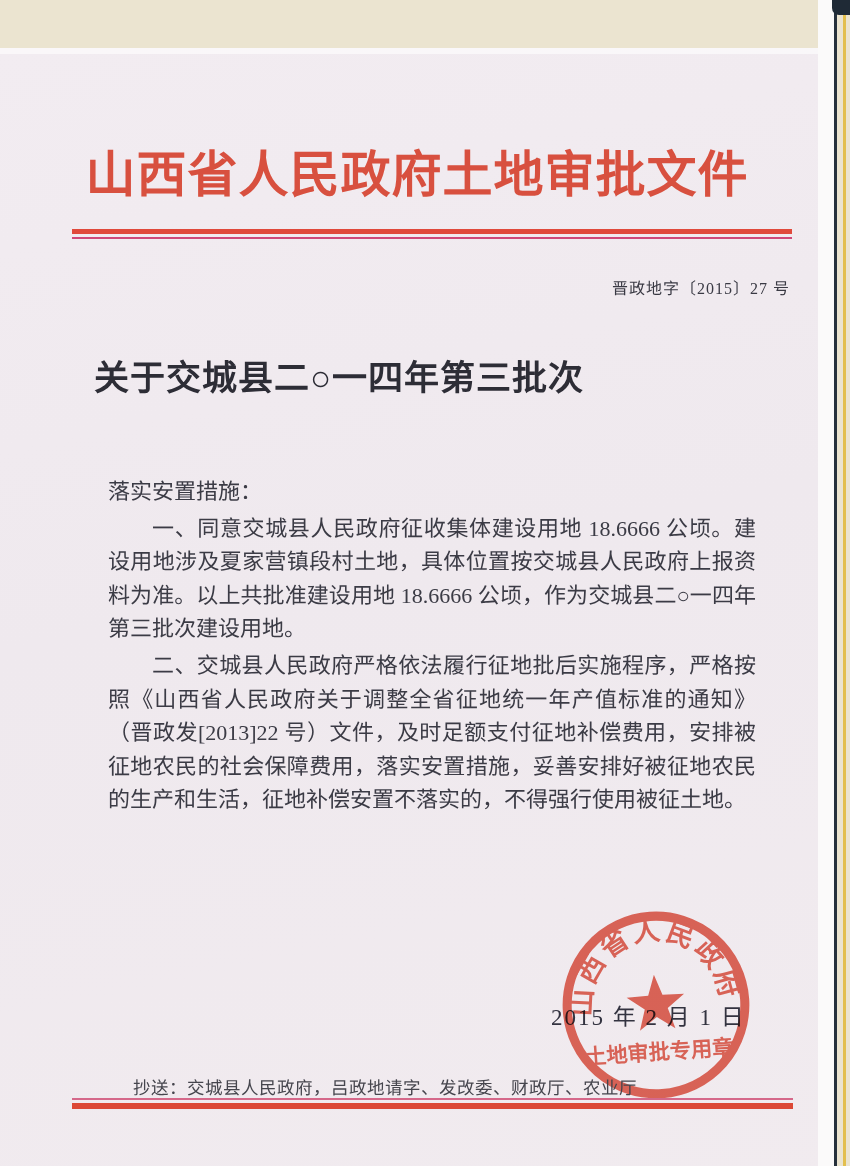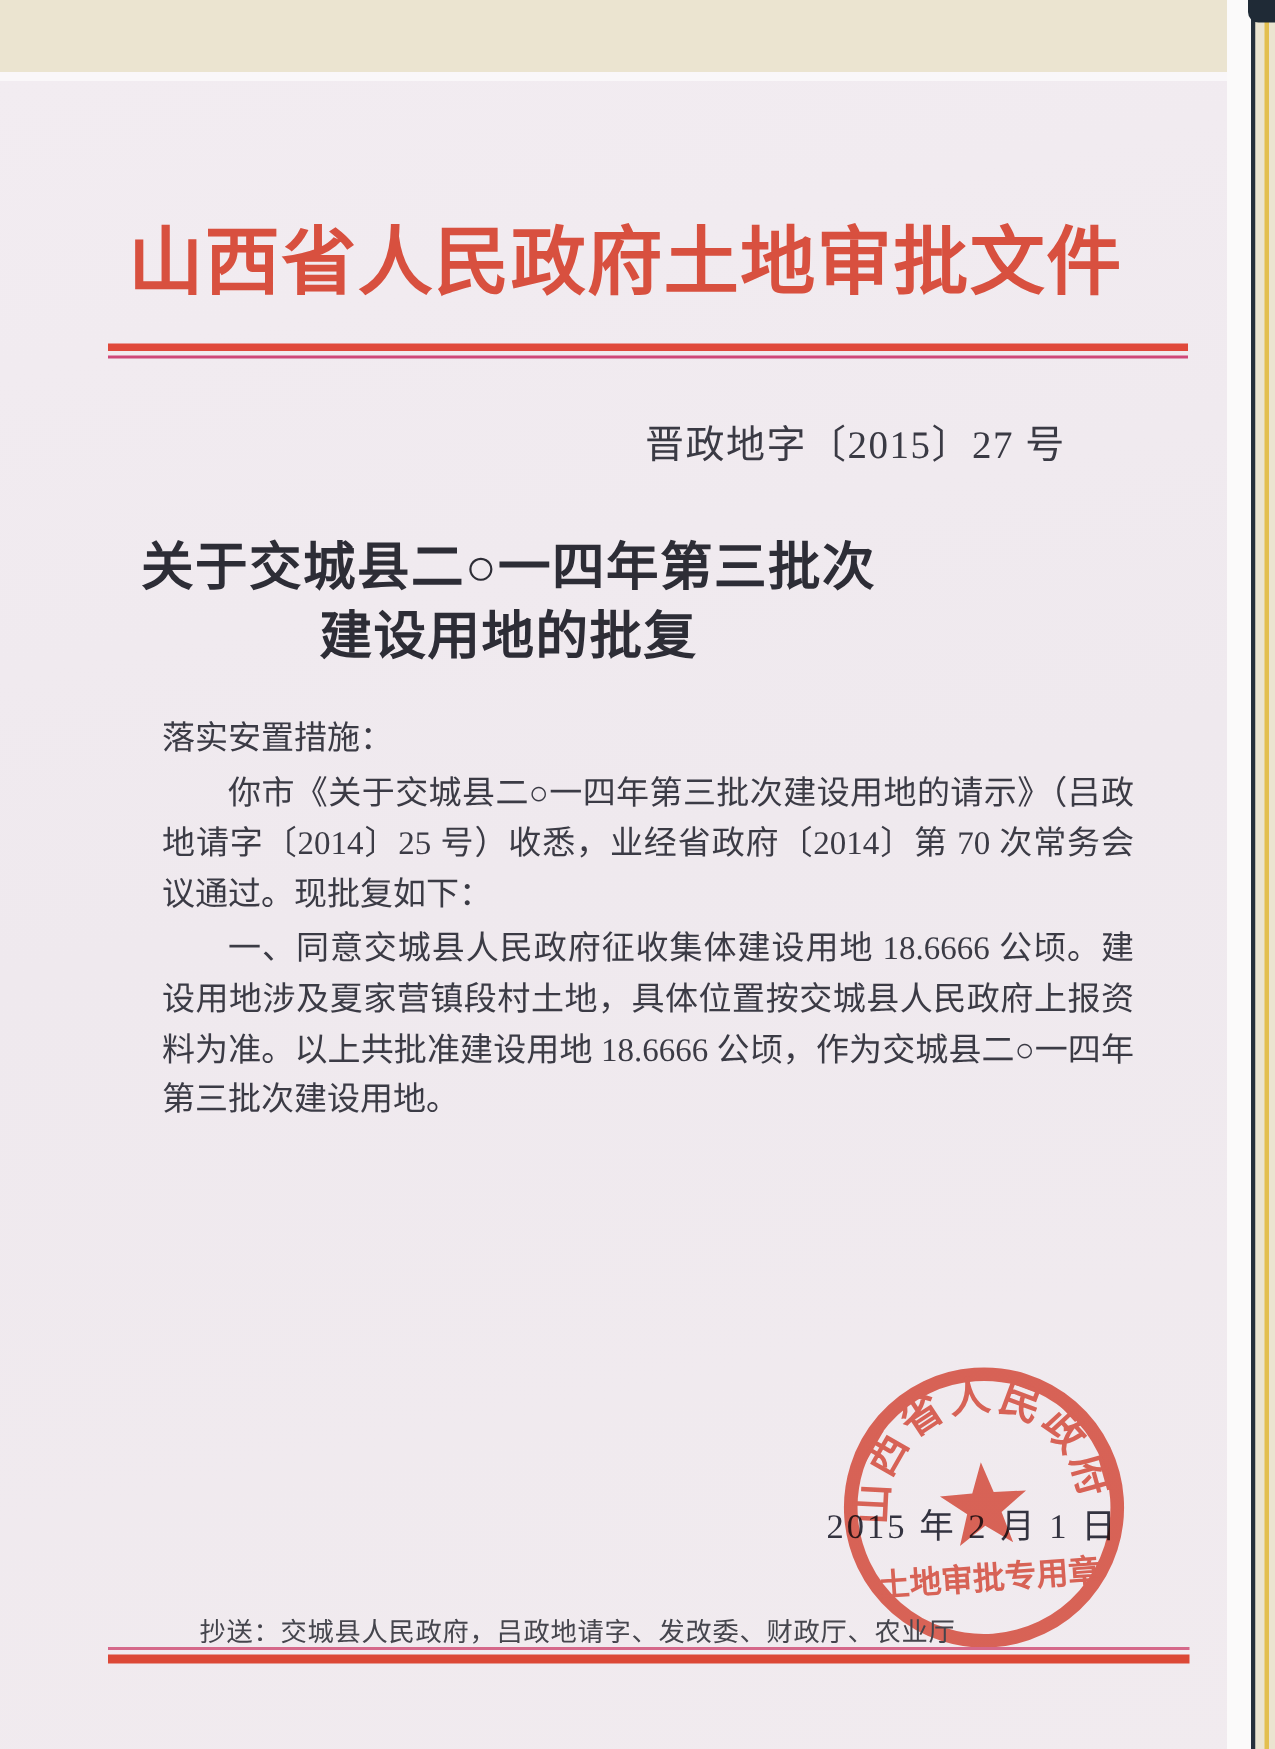--- a/index.html
+++ b/index.html
@@ -22,22 +22,22 @@
 
   .letterhead{
     position:absolute;left:0;top:86px;width:834px;text-align:center;
     font-size:50px;font-weight:bold;color:#d8503f;letter-spacing:1px;
     font-family:"Liberation Serif","DejaVu Serif",serif;
   }
   .rule-top-thick{position:absolute;left:72px;top:181px;width:720px;height:5px;background:#e0493b;}
   .rule-top-thin{position:absolute;left:72px;top:189px;width:720px;height:2px;background:#cf4879;}
 
   .doc-number{
-    position:absolute;left:430px;top:227px;width:360px;text-align:left;
-    font-size:26px;color:#3a3a44;letter-spacing:1px;
+    position:absolute;left:430px;top:227px;width:360px;text-align:right;
+    font-size:16px;color:#3a3a44;letter-spacing:1px;
   }
   .doc-title{
     position:absolute;left:0;top:308px;width:678px;text-align:center;
     font-size:35px;font-weight:bold;color:#2d2d36;line-height:46px;letter-spacing:1px;
   }
   .body-text{
     position:absolute;left:108px;top:424px;width:648px;
     font-size:22px;line-height:33.6px;color:#3b3b45;
     text-align:justify;text-justify:inter-ideograph;
   }
@@ -68,27 +68,26 @@
   <div class="top-sliver"></div>
 
   <div class="letterhead">山西省人民政府土地审批文件</div>
   <div class="rule-top-thick"></div>
   <div class="rule-top-thin"></div>
 
   <div class="doc-number">晋政地字〔2015〕27 号</div>
 
   <div class="doc-title">
     <div>关于交城县二○一四年第三批次</div>
-    <div>建设用地的批复</div>
   </div>
 
   <div class="body-text">
     <p>落实安置措施：</p>
-    <p class="indent">你市《关于交城县二○一四年第三批次建设用地的请示》（吕政地请字〔2014〕25 号）收悉，业经省政府〔2014〕第 70 次常务会议通过。现批复如下：</p>
     <p class="indent">一、同意交城县人民政府征收集体建设用地 18.6666 公顷。建设用地涉及夏家营镇段村土地，具体位置按交城县人民政府上报资料为准。以上共批准建设用地 18.6666 公顷，作为交城县二○一四年第三批次建设用地。</p>
+    <p class="indent">二、交城县人民政府严格依法履行征地批后实施程序，严格按照《山西省人民政府关于调整全省征地统一年产值标准的通知》（晋政发[2013]22 号）文件，及时足额支付征地补偿费用，安排被征地农民的社会保障费用，落实安置措施，妥善安排好被征地农民的生产和生活，征地补偿安置不落实的，不得强行使用被征土地。</p>
   </div>
 
   <div class="doc-date">2015 年 2 月 1 日</div>
 
   <svg class="seal" viewBox="0 0 210 210" xmlns="http://www.w3.org/2000/svg">
     <defs>
       <path id="sealArc" d="M 42 116.1 A 64 64 0 1 1 168 116.1" fill="none"></path>
     </defs>
     <circle cx="105" cy="105" r="88" fill="none" stroke="#e04a38" stroke-width="9"></circle>
     <path fill="#e04a38" d="M105,75 L112.1,95.3 L133.5,95.7 L116.4,108.7 L122.6,129.3 L105,117 L87.4,129.3 L93.6,108.7 L76.5,95.7 L97.9,95.3 Z"></path>

